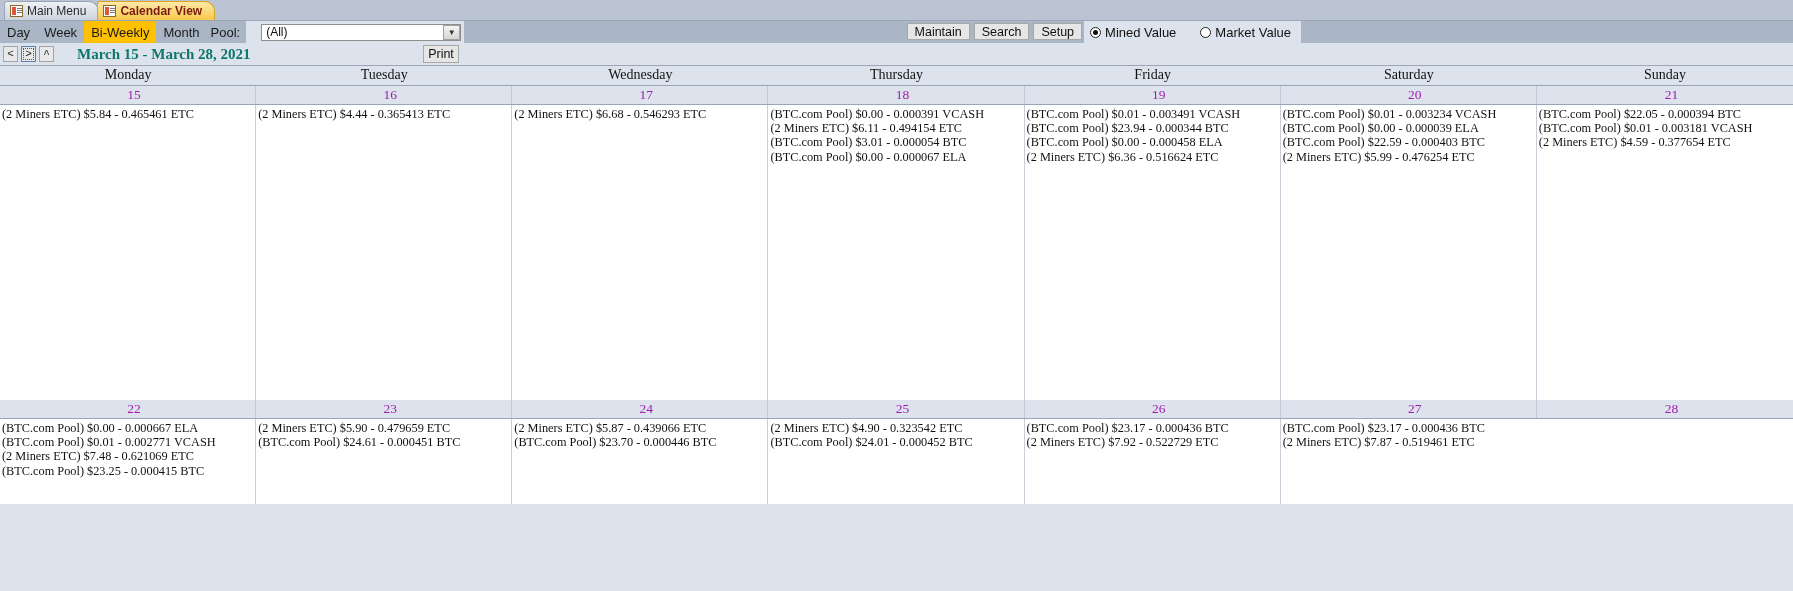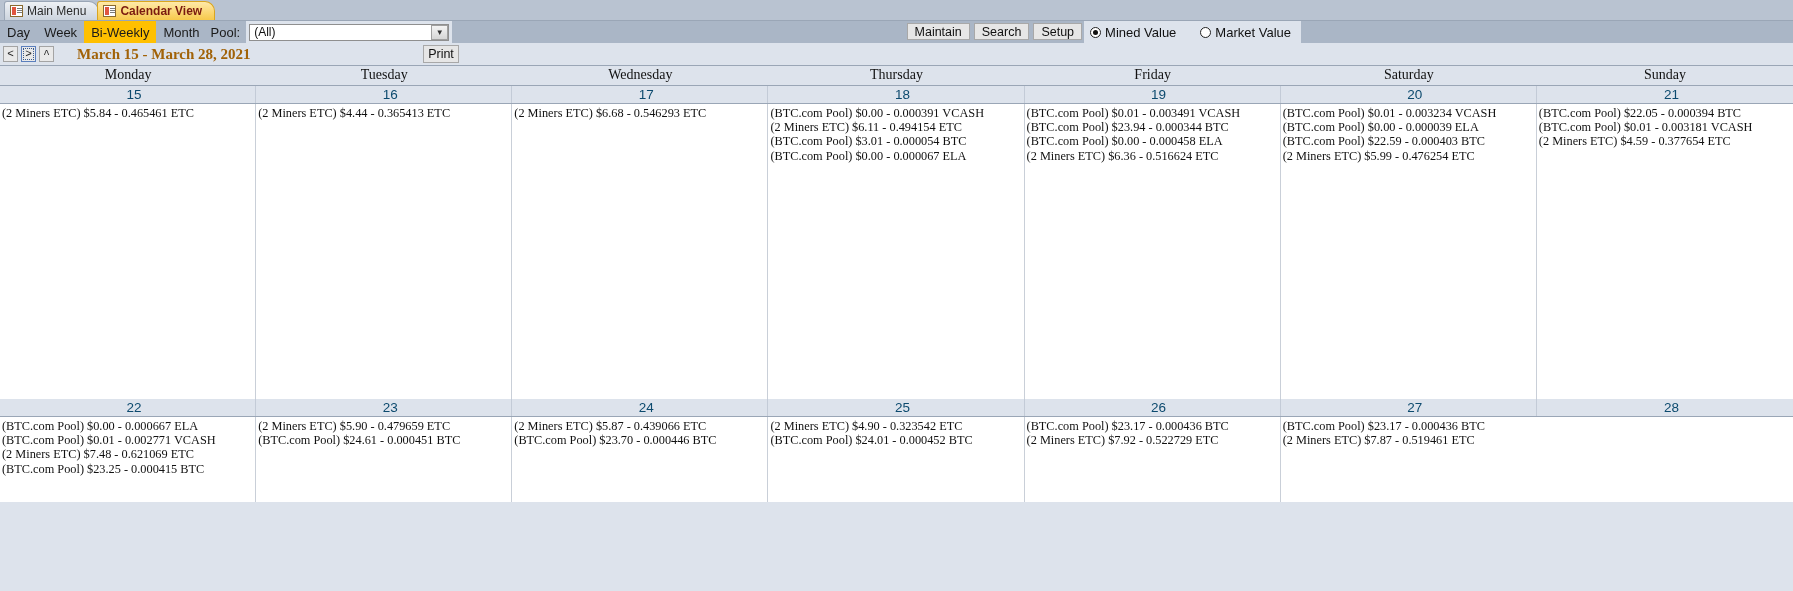--- a/index.html
+++ b/index.html
@@ -99,20 +99,21 @@
   }
   .poolbox {
     width: 200px; height: 17px;
     background: #ffffff;
     border: 1px solid #8f8f8f;
     display: flex; align-items: center;
     font-size: 12px;
     padding-left: 4px;
     color: #111;
     position: relative;
+    margin-left: 12px;
   }
   .poolarrow {
     position: absolute; right: 0; top: 0;
     width: 17px; height: 15px;
     background: linear-gradient(to bottom,#f4f4f4,#d6d6d6);
     border: 1px solid #a0a0a0;
     display: flex; align-items: center; justify-content: center;
     font-size: 8px; color: #333;
   }
   .toolgap { flex: 1 1 auto; background: #aab6c6; }
@@ -174,21 +175,21 @@
   }
   .navbtn.focus {
     border: 1px solid #5b7fbd;
     outline: 1px dotted #3a5a8a;
     outline-offset: -3px;
   }
   .daterange {
     font-family: "Liberation Serif", serif;
     font-weight: bold;
     font-size: 15px;
-    color: #a16207;
+    color: #0f766e;
     margin-left: 23px;
   }
   .printbtn {
     position: absolute;
     left: 423px;
     top: 2px;
     width: 36px; height: 18px;
     background: #e6e6e6;
     border: 1px solid #a8a8a8;
     font-size: 12.5px;
@@ -216,23 +217,23 @@
     padding: 1px 0 2px 0;
   }
   .numrow {
     display: grid;
     grid-template-columns: repeat(7, 1fr);
     background: #dde3ec;
     border-bottom: 1px solid #9aa6b6;
   }
   .numrow > div {
     text-align: center;
-    font-family: Liberation Sans, sans-serif;
+    font-family: Liberation Serif, serif;
     font-size: 13.5px;
-    color: #0c4a6e;
+    color: #a21caf;
     padding: 1px 0 1px 13px;
     border-right: 1px solid #c3cbd7;
   }
   .numrow > div:last-child { border-right: none; }
 
   .weekrow {
     display: grid;
     grid-template-columns: repeat(7, 1fr);
     background: #ffffff;
   }

